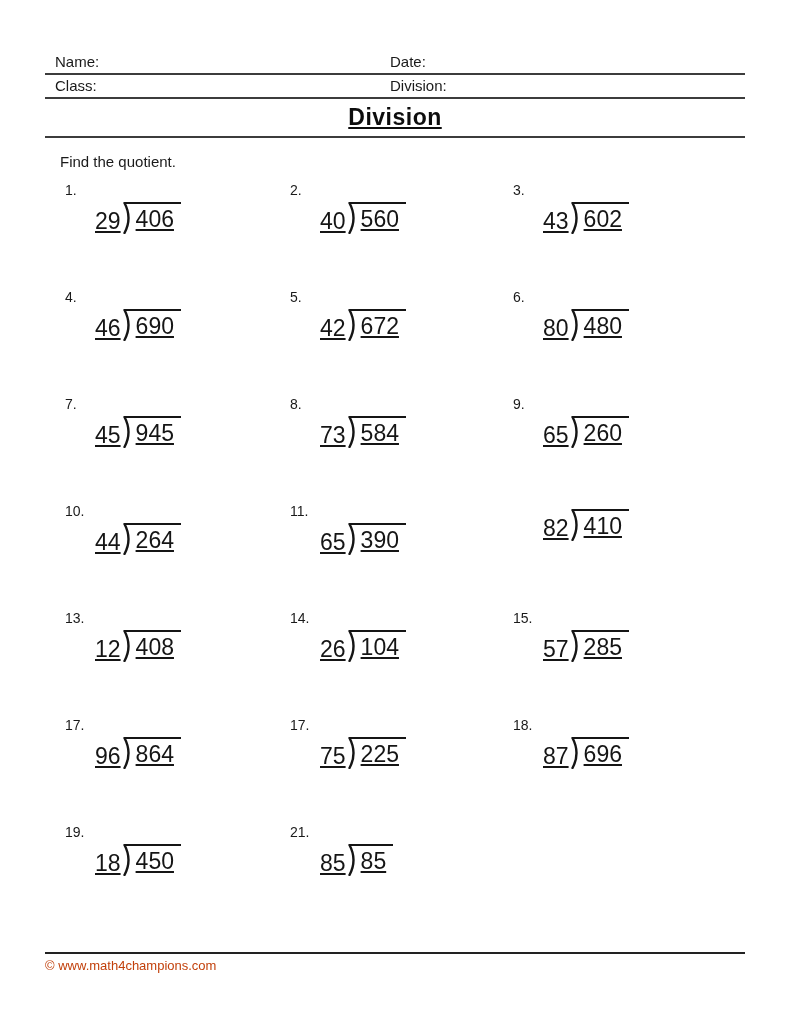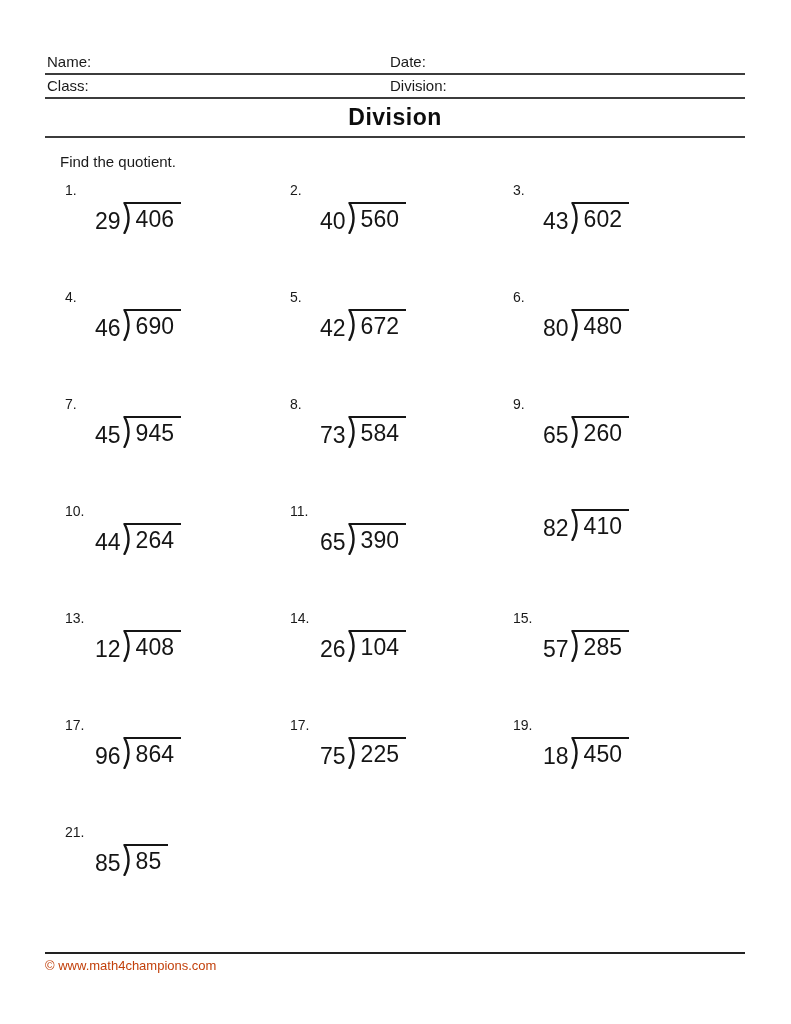--- a/index.html
+++ b/index.html
@@ -20,33 +20,34 @@
   .field-row {
     position: absolute;
     left: 45px;
     width: 700px;
     border-bottom: 2px solid #3c3c3c;
     font-size: 15px;
     color: #1a1a1a;
   }
   .field-row.row1 { top: 52px; height: 21px; }
   .field-row.row2 { top: 77px; height: 20px; }
-  .field-label-left  { position: absolute; left: 2px;  bottom: 3px; }
+  .field-label-left  { position: absolute; left: 10px;  bottom: 3px; }
   .field-label-right { position: absolute; left: 345px; bottom: 3px; }
   
   .title {
     position: absolute;
     top: 104px;
     left: 45px;
     width: 700px;
     text-align: center;
     font-size: 23px;
     font-weight: bold;
     letter-spacing: 0.5px;
     color: #0d0d0d;
+    text-decoration: underline;
   }
   .title-rule {
     position: absolute;
     top: 136px;
     left: 45px;
     width: 700px;
     border-top: 2px solid #3c3c3c;
   }
   
   .instruction {
@@ -73,20 +74,21 @@
     color: #1a1a1a;
   }
   .prob {
     display: inline-flex;
     align-items: stretch;
     margin-left: 50px;
     margin-top: 5px;
     font-size: 23px;
     line-height: 1;
     color: #151515;
+    text-decoration: underline;
   }
   .divisor {
     align-self: flex-end;
     padding-bottom: 1px;
   }
   .bracket {
     width: 11px;
     margin-left: 1px;
     display: block;
     position: relative;
@@ -348,20 +350,32 @@
         <span class="divisor">75</span>
         <span class="bracket">
             <svg viewBox="0 0 11 32" preserveAspectRatio="none">
               <path d="M2.5,1 Q10.5,16 2.5,31" fill="none" stroke="#151515" stroke-width="2.4" stroke-linecap="round"></path>
             </svg>
           </span>
         <span class="dividend">225</span>
       </div>
     </div>
 
+    <div class="cell">
+      <div class="pnum">18.</div>
+      <div class="prob">
+        <span class="divisor">87</span>
+        <span class="bracket">
+            <svg viewBox="0 0 11 32" preserveAspectRatio="none">
+              <path d="M2.5,1 Q10.5,16 2.5,31" fill="none" stroke="#151515" stroke-width="2.4" stroke-linecap="round"></path>
+            </svg>
+          </span>
+        <span class="dividend">696</span>
+      </div>
+    </div>
 
     <div class="cell">
       <div class="pnum">19.</div>
       <div class="prob">
         <span class="divisor">18</span>
         <span class="bracket">
             <svg viewBox="0 0 11 32" preserveAspectRatio="none">
               <path d="M2.5,1 Q10.5,16 2.5,31" fill="none" stroke="#151515" stroke-width="2.4" stroke-linecap="round"></path>
             </svg>
           </span>

